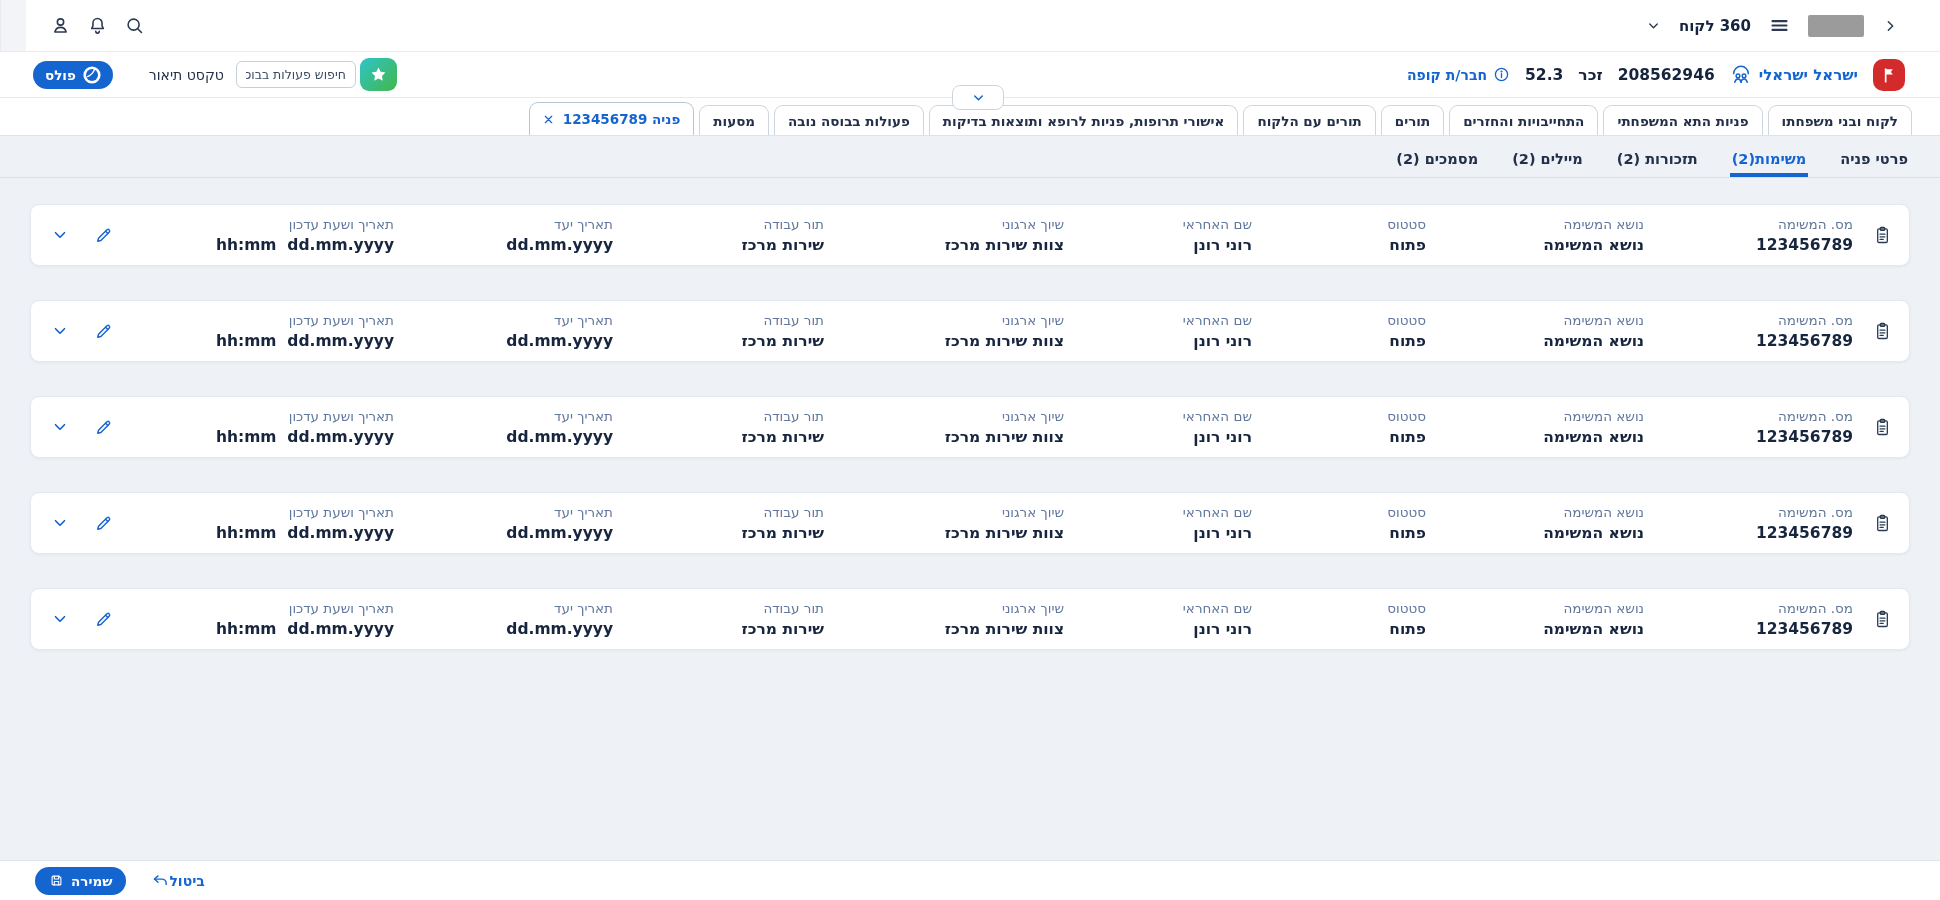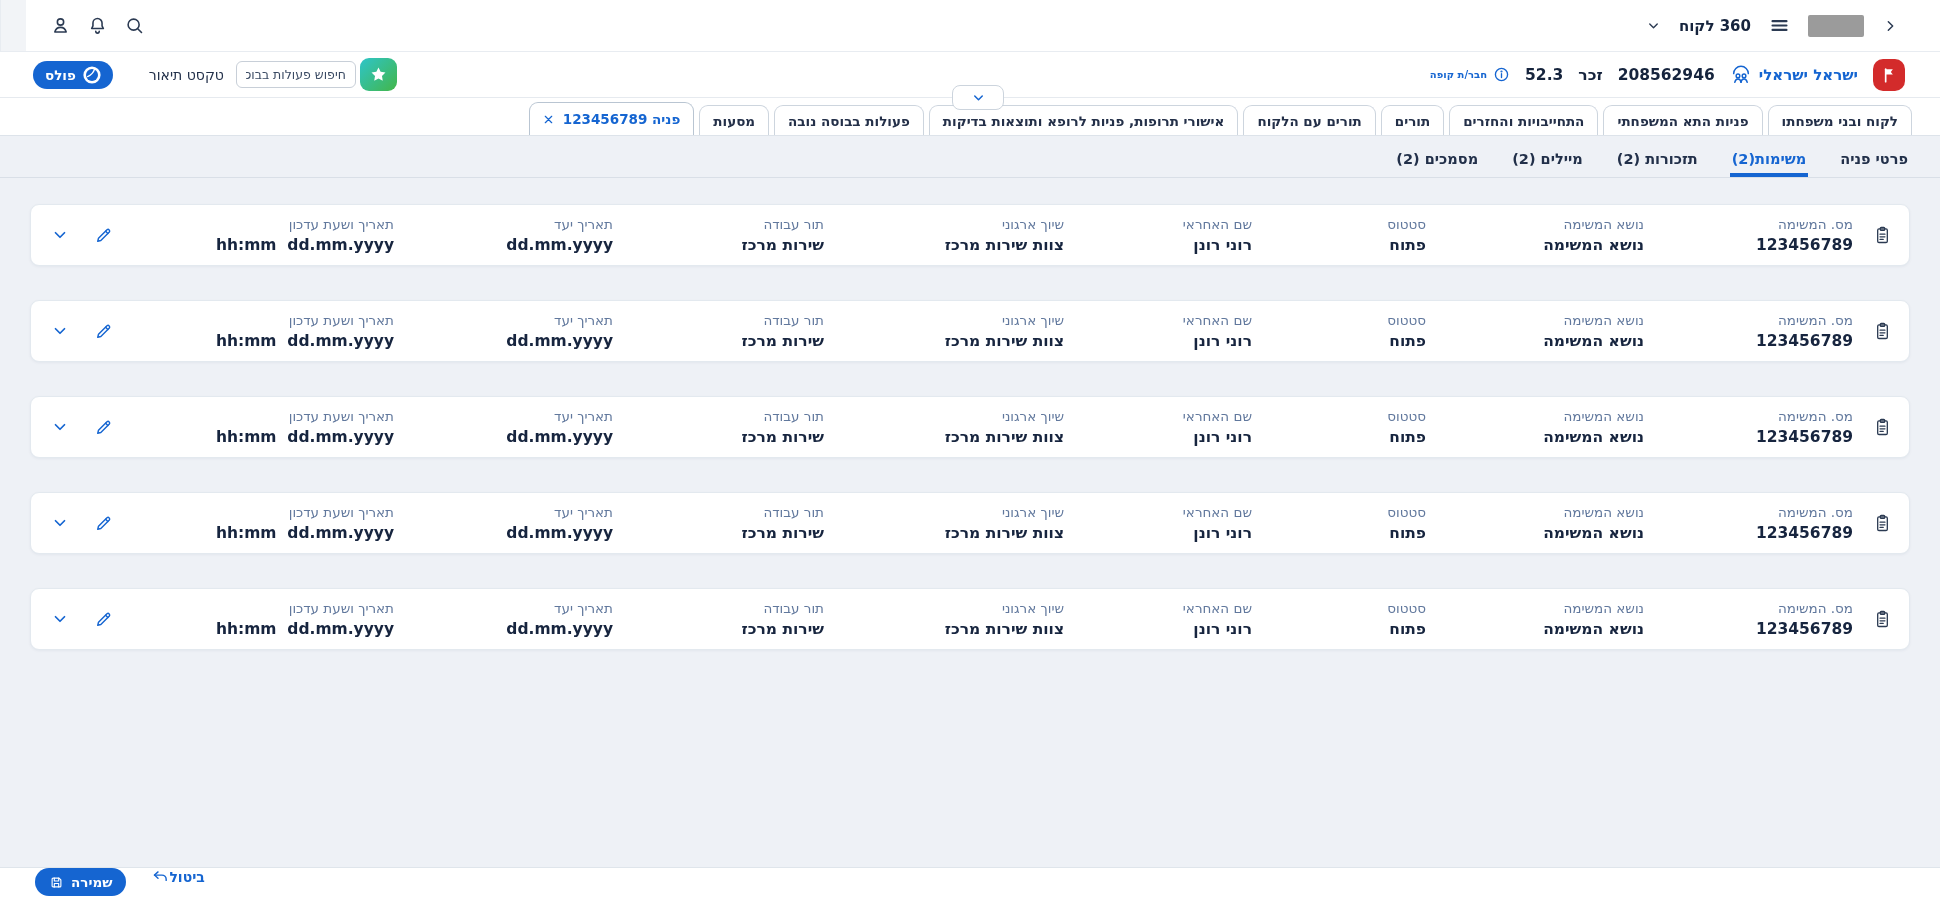--- a/index.html
+++ b/index.html
@@ -26,21 +26,21 @@
 
   
   .bar2 { position: relative; height: 45px; background: #fff; flex: 0 0 auto; }
   .bar2-left { position: absolute; left: 33px; top: 0; height: 100%; display: flex; align-items: center; direction: ltr; }
   .pulse-btn { display: flex; align-items: center; gap: 7px; height: 28px; padding: 0 12px; background: #1565d1; color: #fff; border: none; border-radius: 14px; font-family: inherit; font-size: 13.5px; font-weight: bold; }
   .desc-text { margin-left: 36px; font-size: 14px; color: #22304a; }
   .search-input { margin-left: 12px; width: 120px; height: 27px; border: 1px solid #c8cfd8; border-radius: 6px; padding: 0 9px; font-family: inherit; font-size: 12.5px; color: #22304a; direction: rtl; }
   .search-input::placeholder { color: #3a4a63; opacity: 1; }
   .star-badge { margin-left: 4px; width: 37px; height: 33px; border-radius: 9px; background: linear-gradient(135deg, #2ec5c9 0%, #43b649 100%); display: flex; align-items: center; justify-content: center; }
   .bar2-right { position: absolute; right: 35px; top: 0; height: 100%; display: flex; align-items: center; gap: 15px; }
-  .member-type { display: flex; align-items: center; gap: 6px; color: #1565d1; font-size: 10px; font-weight: bold; }
+  .member-type { display: flex; align-items: center; gap: 6px; color: #1565d1; font-size: 14px; font-weight: bold; }
   .member-val { font-size: 15.5px; font-weight: bold; color: #16243d; }
   .member-name { display: flex; align-items: center; gap: 7px; color: #1565d1; font-size: 15px; font-weight: bold; }
   .flag-badge { width: 32px; height: 32px; border-radius: 10px; background: #d32b2b; display: flex; align-items: center; justify-content: center; }
 
   
   .tabbar { position: relative; height: 39px; background: #fff; border-top: 1px solid #e6eaef; border-bottom: 1px solid #dde3ea; display: flex; align-items: flex-end; padding: 0 28px; gap: 5px; flex: 0 0 auto; }
   .tab { height: 30px; padding: 0 13px; background: #fff; border: 1px solid #cdd5de; border-bottom: none; border-radius: 9px 9px 0 0; font-size: 13.5px; font-weight: bold; color: #243049; display: flex; align-items: center; gap: 9px; white-space: nowrap; }
   .tab.active { height: 33px; color: #1565d1; border-color: #b9c5d2; }
   .tab-collapse { position: absolute; left: 952px; top: -13px; width: 52px; height: 25px; background: #fff; border: 1px solid #ccd4dd; border-radius: 8px; display: flex; align-items: center; justify-content: center; z-index: 4; }
 
@@ -58,21 +58,21 @@
   .col { display: flex; flex-direction: column; gap: 4px; white-space: nowrap; overflow: hidden; }
   .col .lbl { font-size: 13.5px; color: #61789d; }
   .col .val { font-size: 15.5px; font-weight: bold; color: #17253f; }
   .c1 { width: 209px; } .c2 { width: 218px; } .c3 { width: 174px; } .c4 { width: 188px; }
   .c5 { width: 240px; } .c6 { width: 211px; } .c7 { width: 219px; } .c8 { width: 235px; }
   .card-spacer { flex: 1 1 auto; }
   .card-act { flex: 0 0 auto; display: flex; align-items: center; justify-content: center; width: 26px; }
   .card-act + .card-act { margin-right: 18px; }
 
   
-  .footer { height: 33px; background: #fff; border-top: 1px solid #dfe5eb; display: flex; align-items: flex-start; direction: ltr; padding-left: 35px; gap: 26px; flex: 0 0 auto; }
+  .footer { height: 40px; background: #fff; border-top: 1px solid #dfe5eb; display: flex; align-items: center; direction: ltr; padding-left: 35px; gap: 26px; flex: 0 0 auto; }
   .save-btn { display: flex; align-items: center; gap: 7px; height: 28px; padding: 0 14px; border-radius: 14px; background: #1565d1; border: none; color: #fff; font-family: inherit; font-size: 13.5px; font-weight: bold; }
   .cancel-link { display: flex; align-items: center; color: #1565d1; font-size: 14px; font-weight: bold; }
 </style>
 </head>
 <body data-interactable="false">
 
 <header class="topbar" data-interactable="false">
   <div class="left-rail" data-interactable="true"></div>
   <div class="top-icons" data-interactable="false">
     <span data-interactable="true">

